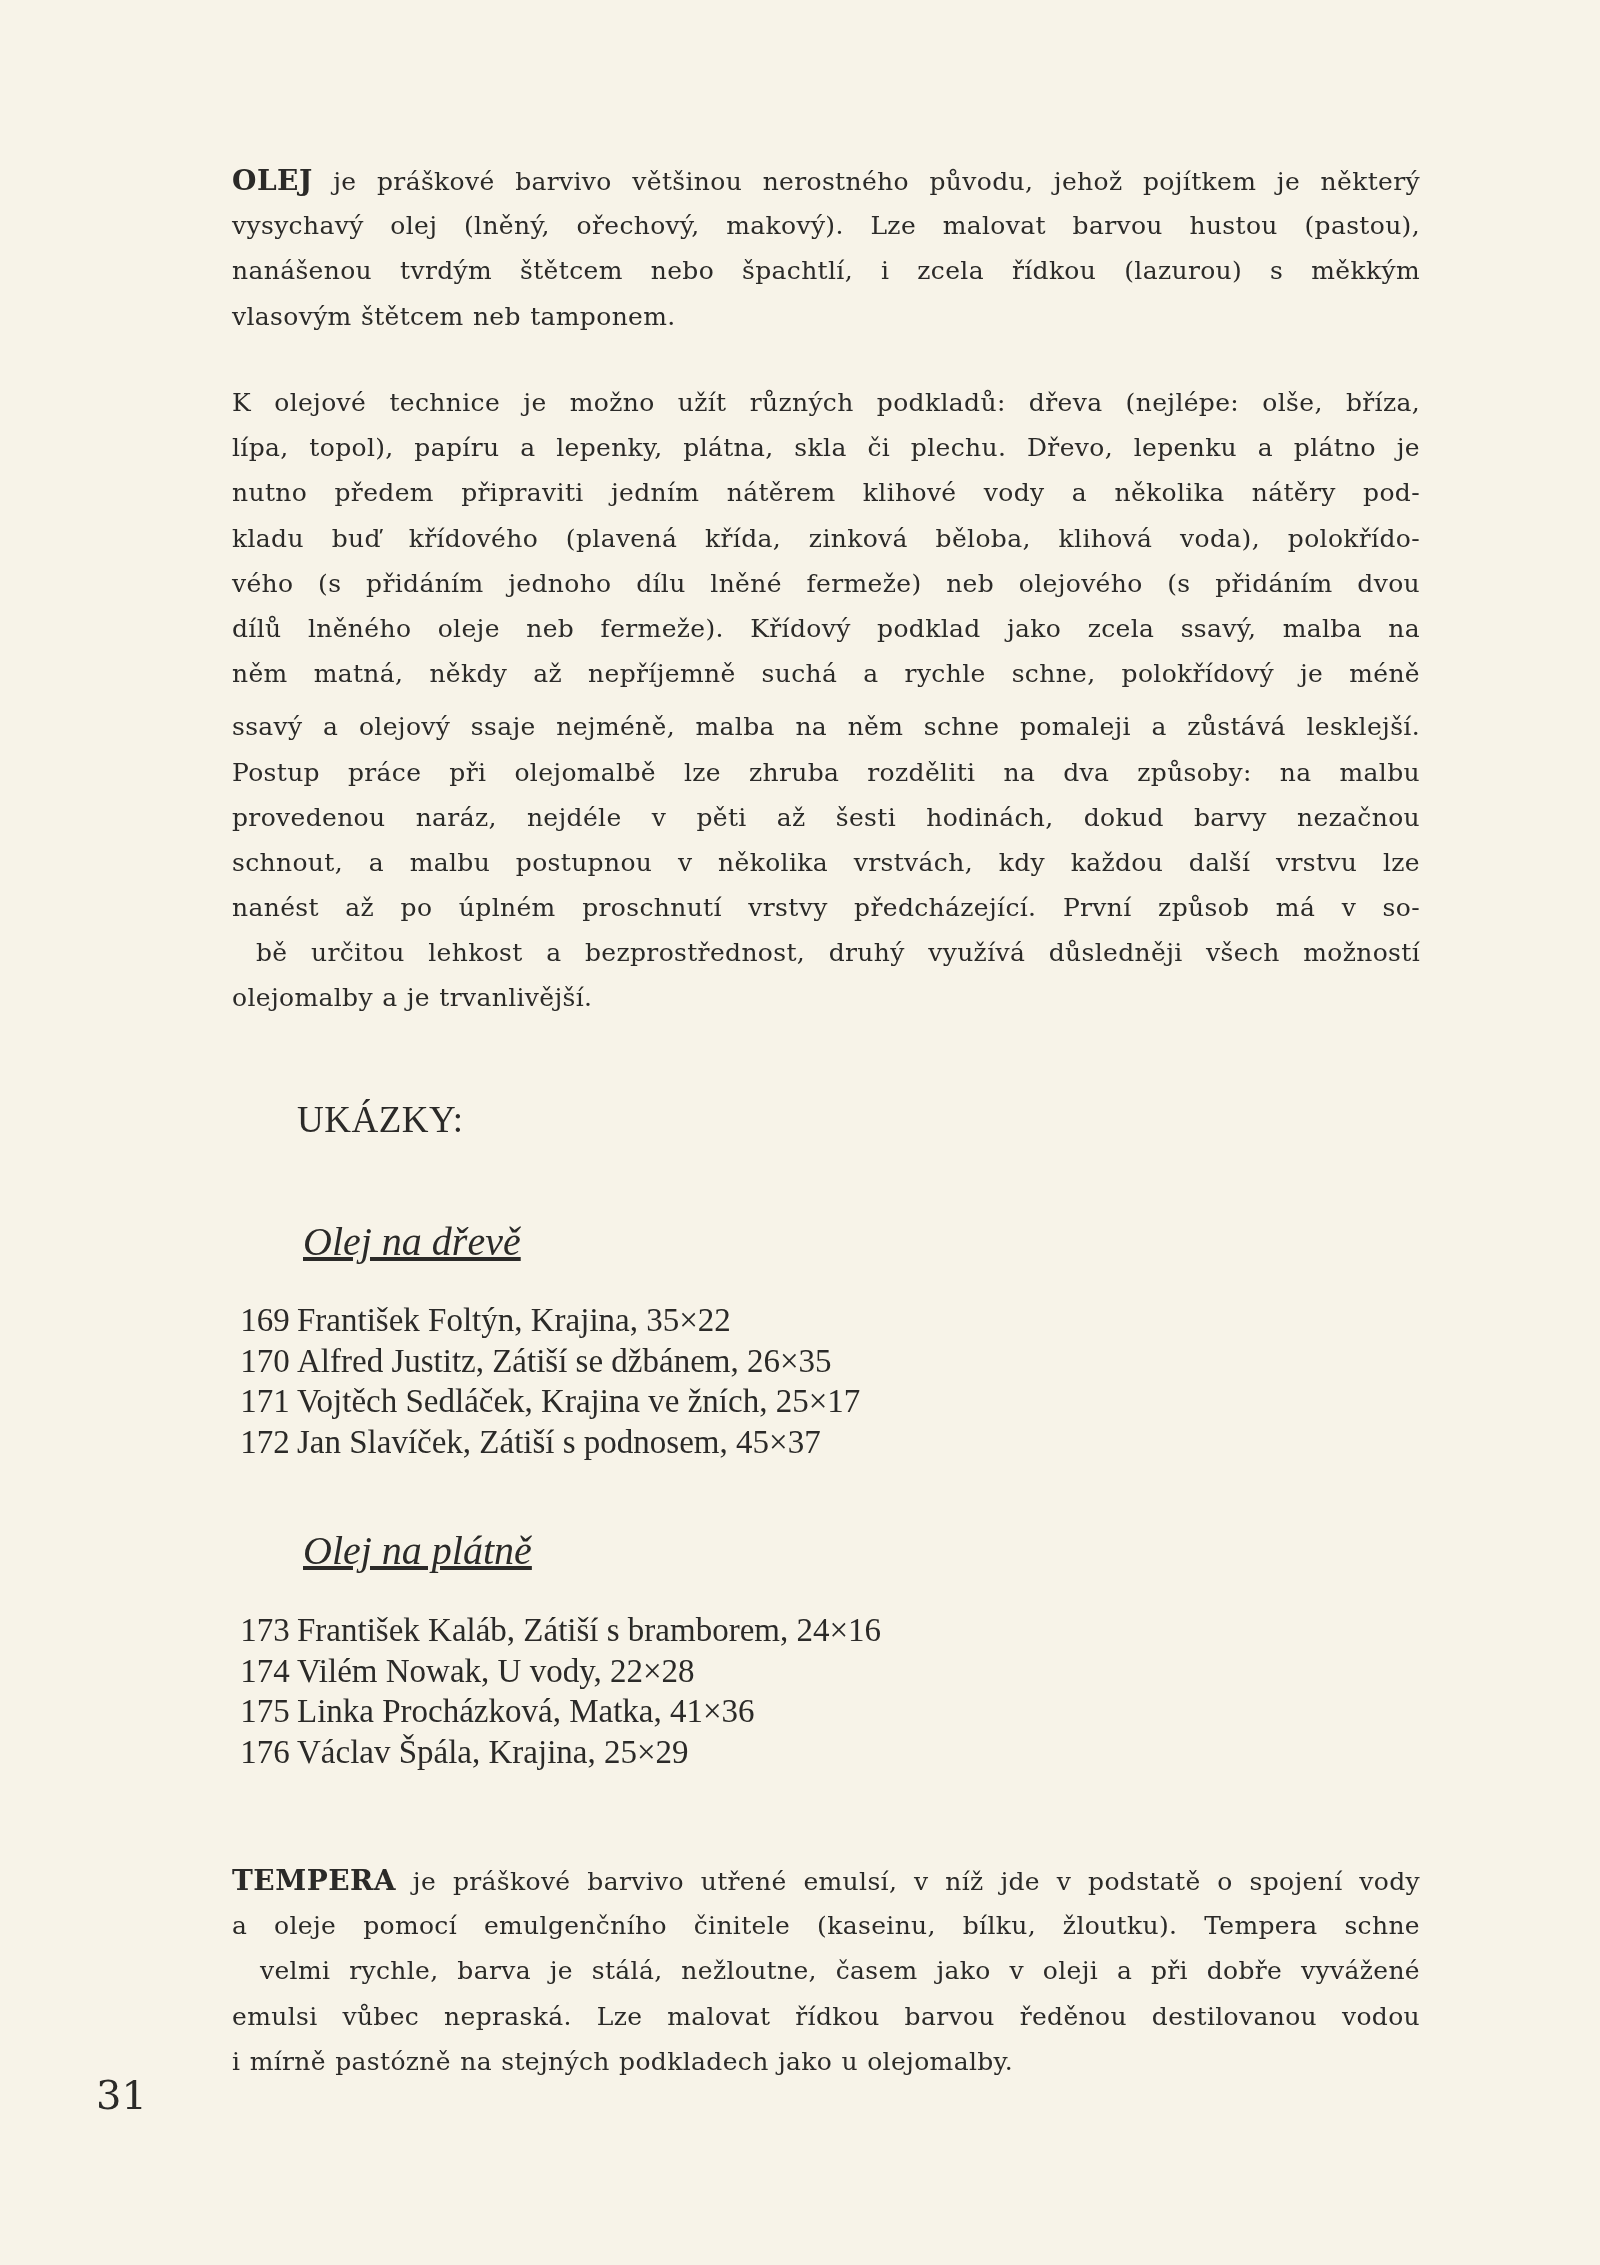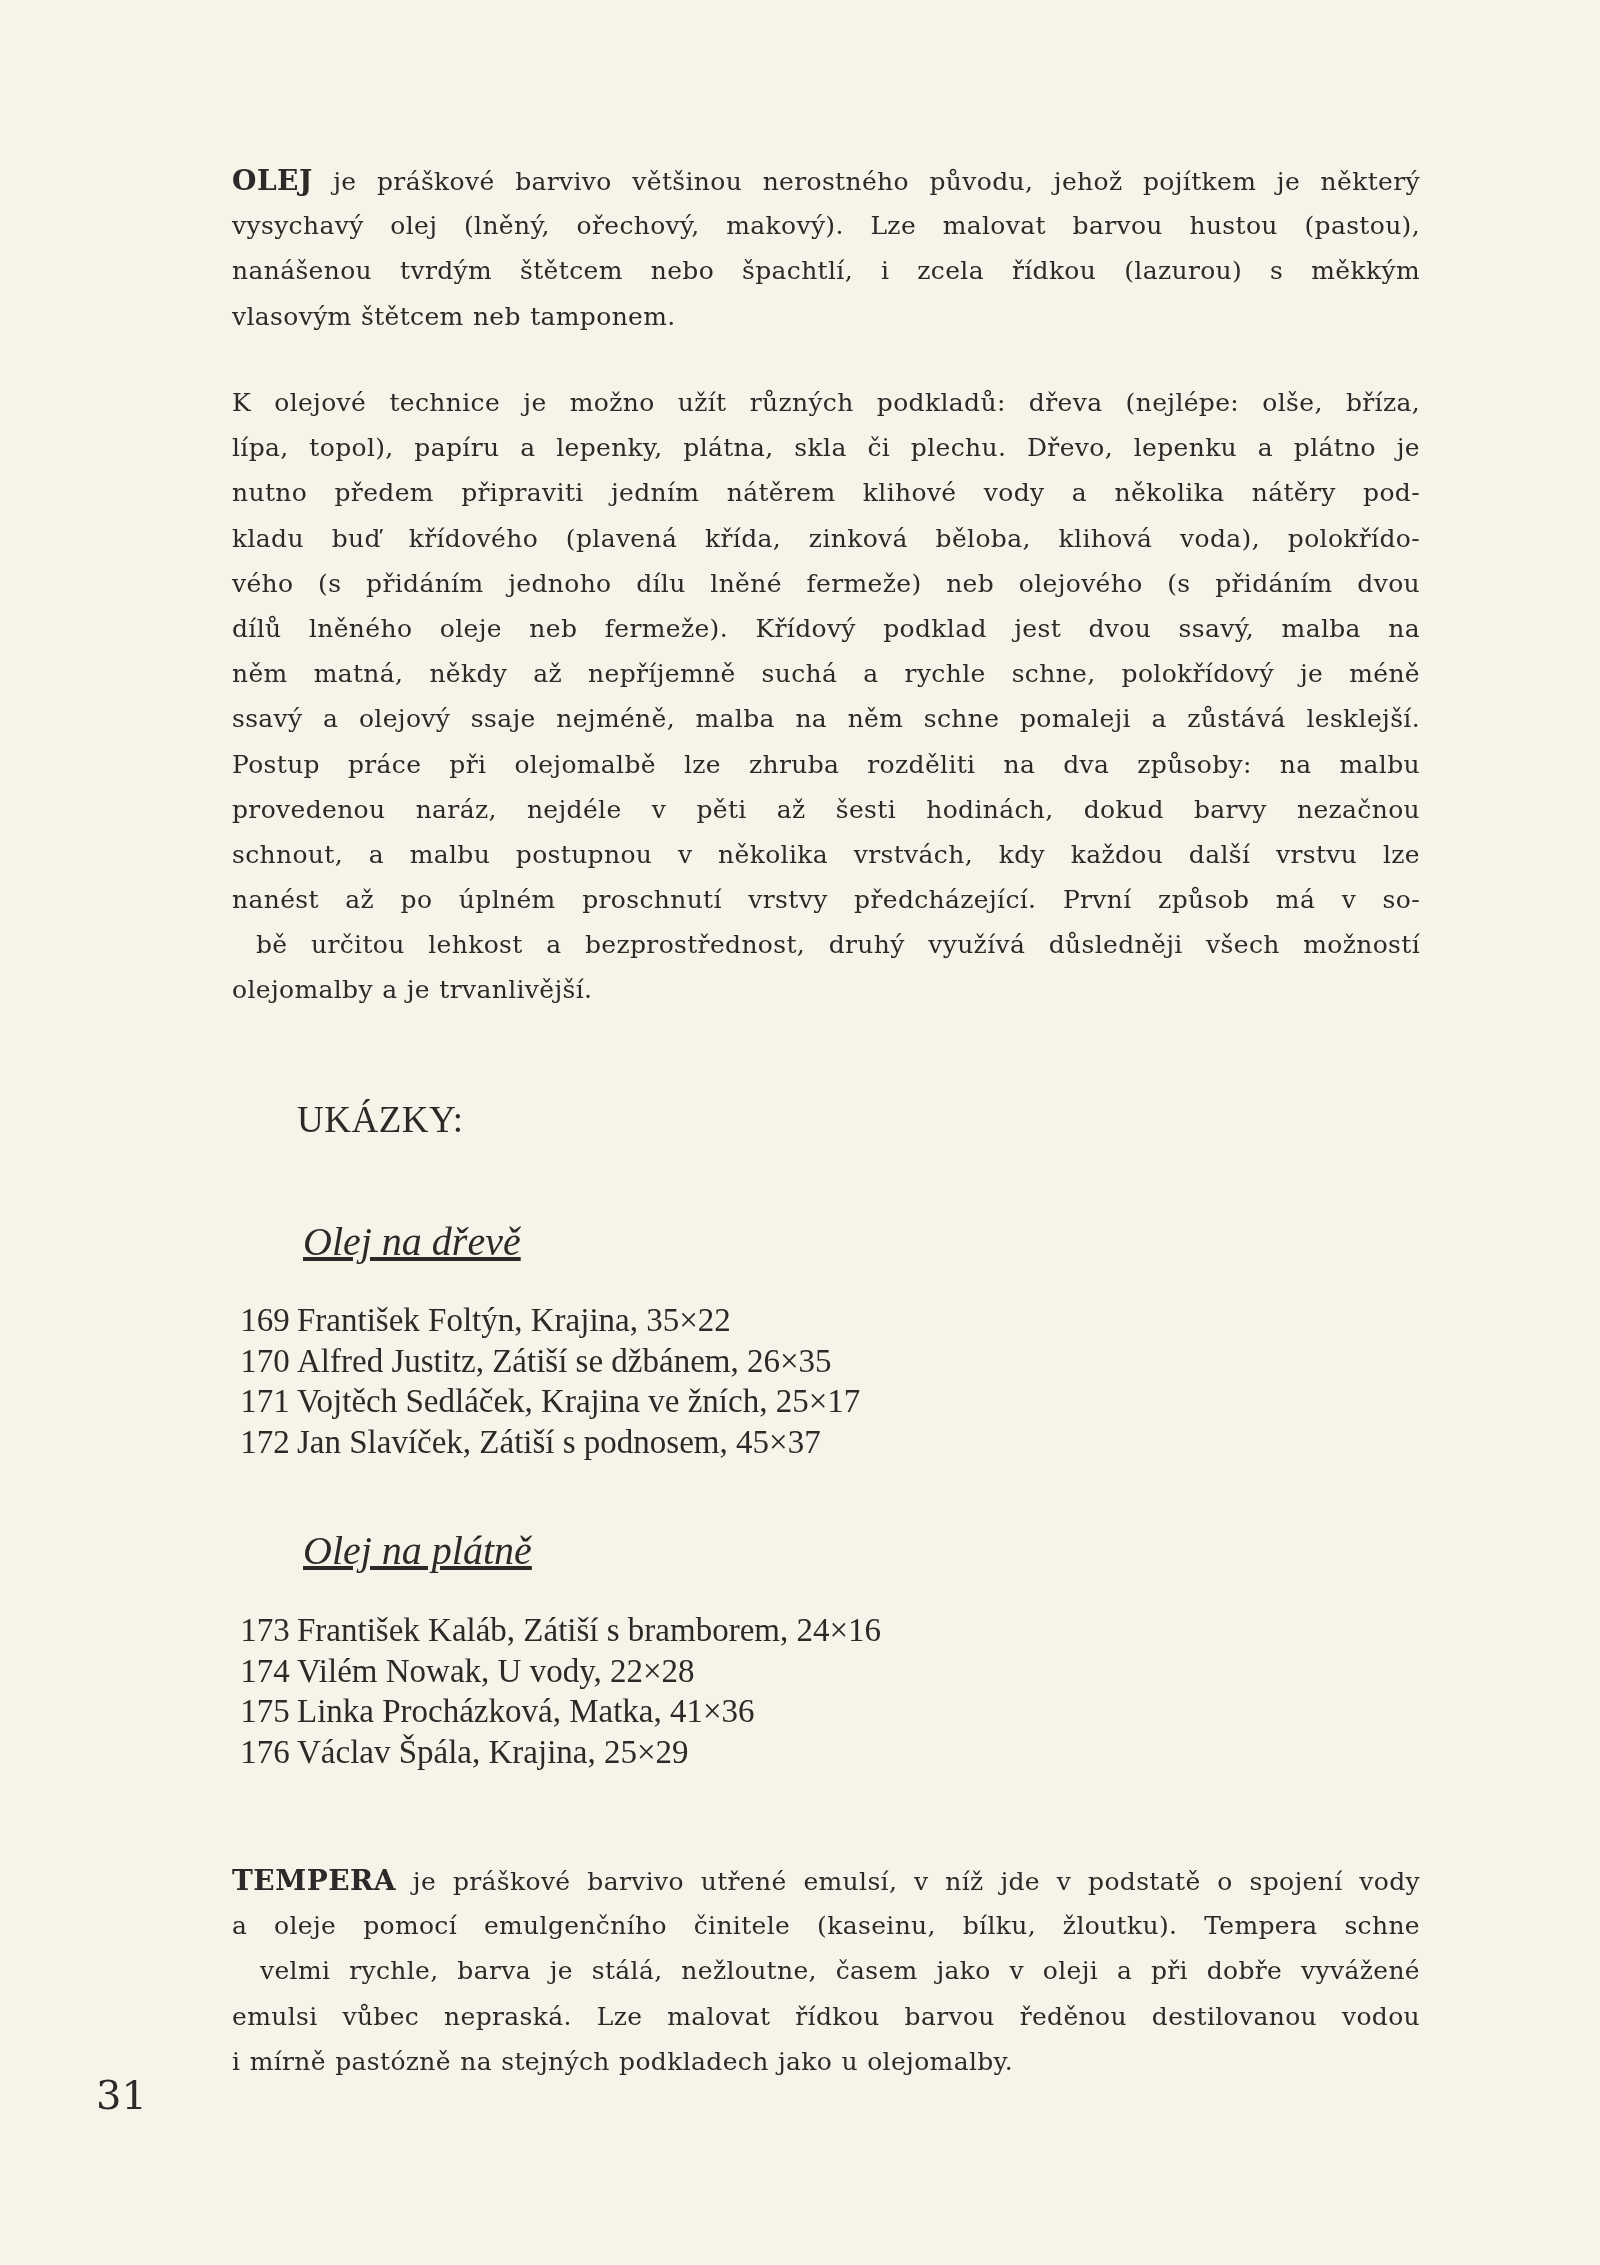--- a/index.html
+++ b/index.html
@@ -61,23 +61,23 @@
     <span class="line" style="display: block;">nanášenou tvrdým štětcem nebo špachtlí, i zcela řídkou (lazurou) s měkkým</span>
     <span class="line last" style="display: block;">vlasovým štětcem neb tamponem.</span>
   </div>
 
   <div class="para" id="p2">
     <span class="line" style="display: block;">K olejové technice je možno užít různých podkladů: dřeva (nejlépe: olše, bříza,</span>
     <span class="line" style="display: block;">lípa, topol), papíru a lepenky, plátna, skla či plechu. Dřevo, lepenku a plátno je</span>
     <span class="line" style="display: block;">nutno předem připraviti jedním nátěrem klihové vody a několika nátěry pod-</span>
     <span class="line" style="display: block;">kladu buď křídového (plavená křída, zinková běloba, klihová voda), polokřído-</span>
     <span class="line" style="display: block;">vého (s přidáním jednoho dílu lněné fermeže) neb olejového (s přidáním dvou</span>
-    <span class="line" style="display: block;">dílů lněného oleje neb fermeže). Křídový podklad jest dvou ssavý, malba na</span>
+    <span class="line" style="display: block;">dílů lněného oleje neb fermeže). Křídový podklad jako zcela ssavý, malba na</span>
     <span class="line" style="display: block;">něm matná, někdy až nepříjemně suchá a rychle schne, polokřídový je méně</span>
-    <span class="line" style="display: block;">ssavý a olejový ssaje nejméně, malba na něm schne pomaleji a zůstává lesklejší.</span>
+    <span class="line" style="display: block; margin-top: 8px;">ssavý a olejový ssaje nejméně, malba na něm schne pomaleji a zůstává lesklejší.</span>
     <span class="line" style="display: block;">Postup práce při olejomalbě lze zhruba rozděliti na dva způsoby: na malbu</span>
     <span class="line" style="display: block;">provedenou naráz, nejdéle v pěti až šesti hodinách, dokud barvy nezačnou</span>
     <span class="line" style="display: block;">schnout, a malbu postupnou v několika vrstvách, kdy každou další vrstvu lze</span>
     <span class="line" style="display: block;">nanést až po úplném proschnutí vrstvy předcházející. První způsob má v so-</span>
     <span class="line" style="display: block; margin-left: 24px;">bě určitou lehkost a bezprostřednost, druhý využívá důsledněji všech možností</span>
     <span class="line last" style="display: block;">olejomalby a je trvanlivější.</span>
   </div>
 
   <div class="heading">UKÁZKY:</div>
 

